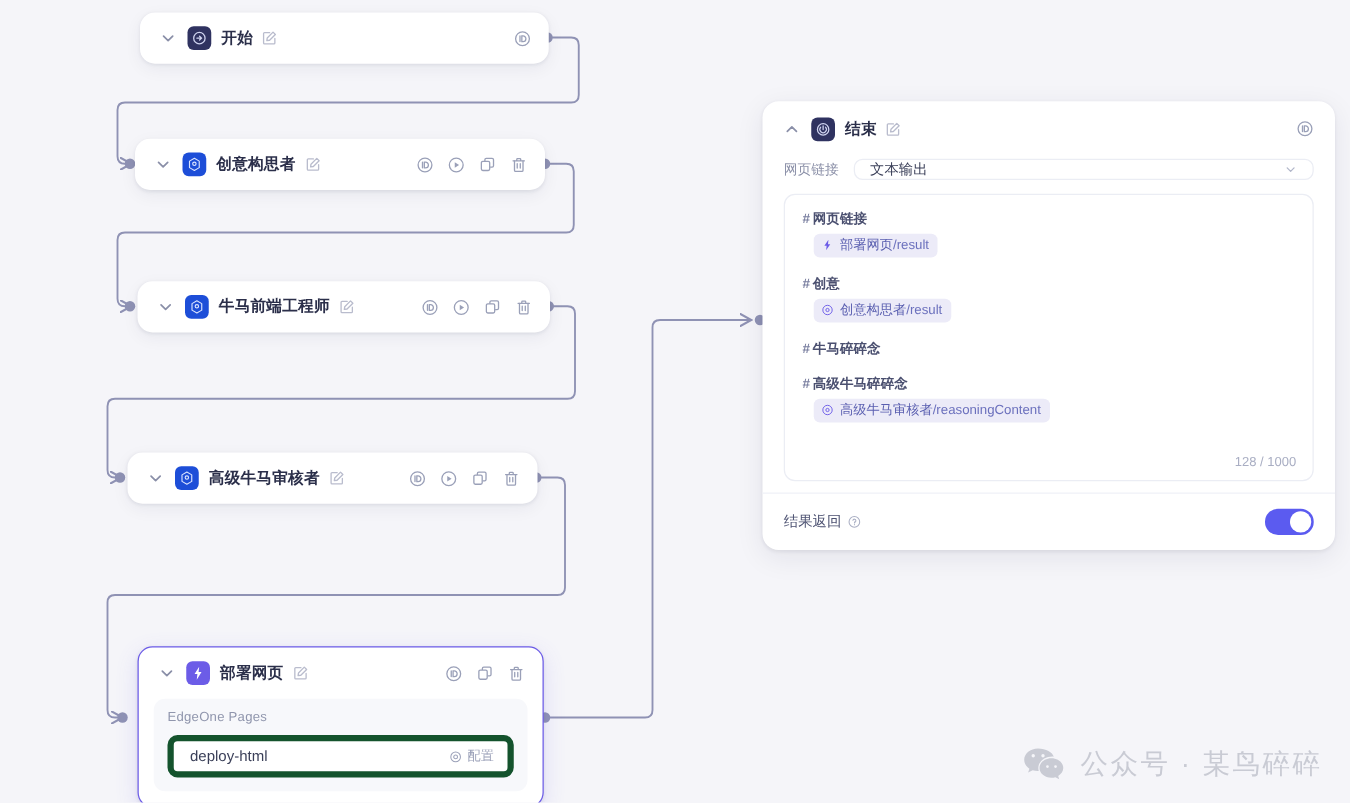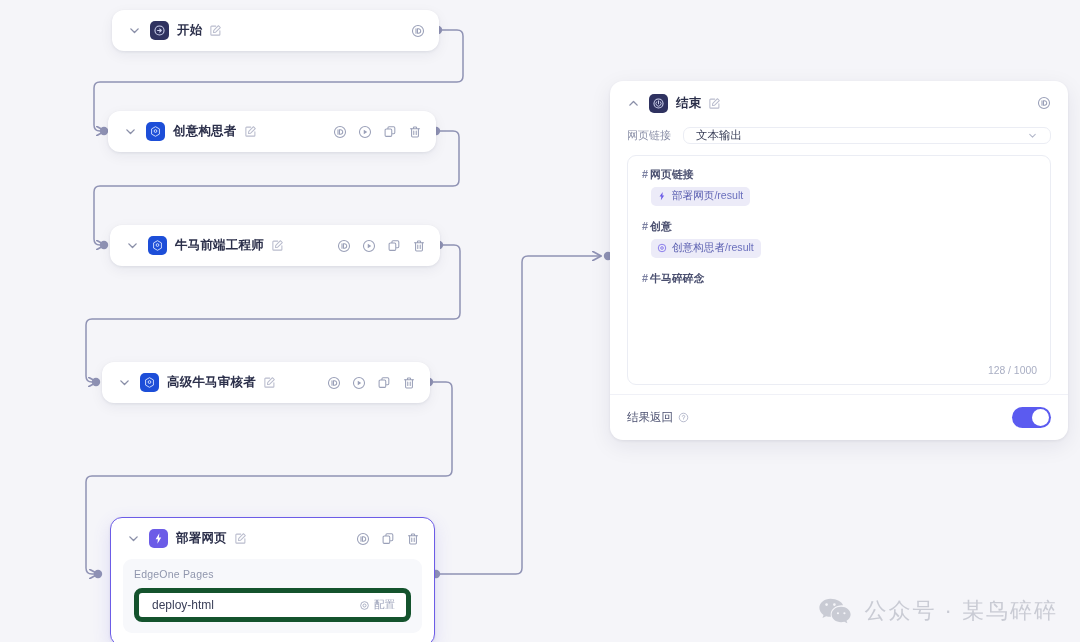--- a/index.html
+++ b/index.html
@@ -487,20 +487,32 @@
                 </svg>
             </span>
             <span class="ptxt"><span>创意构思者</span><b>/result</b></span>
           </span>
         </div>
 
         <div class="varblock">
           <div class="varhead"><span class="hash">#</span><span>牛马碎碎念</span></div>
         </div>
 
+        <div class="varblock">
+          <div class="varhead"><span class="hash">#</span><span>高级牛马碎碎念</span></div>
+          <span class="pill">
+            <span class="pico">
+              <svg viewBox="0 0 16 16" fill="none" stroke="currentColor" stroke-width="1.2">
+                  <circle cx="8" cy="8" r="6"></circle>
+                  <circle cx="8" cy="8" r="2.1"></circle>
+                </svg>
+            </span>
+            <span class="ptxt"><span>高级牛马审核者</span><b>/reasoningContent</b></span>
+          </span>
+        </div>
 
         <span class="counter">128 / 1000</span>
       </div>
     </div>
 
     <div class="panel-foot">
       <span class="foot-lbl">
         <span>结果返回</span>
         <span class="qmark">
           <svg viewBox="0 0 16 16" fill="none" stroke="currentColor" stroke-width="1.2">

